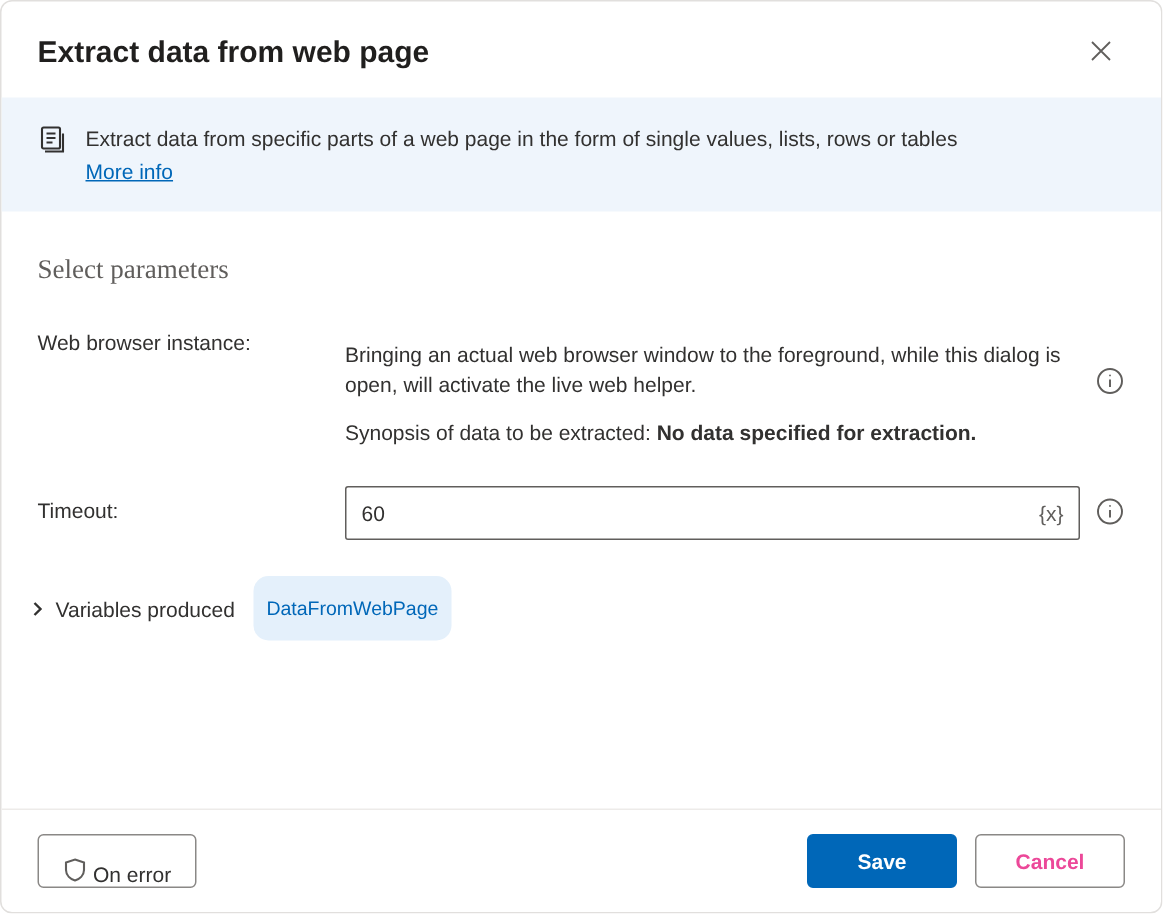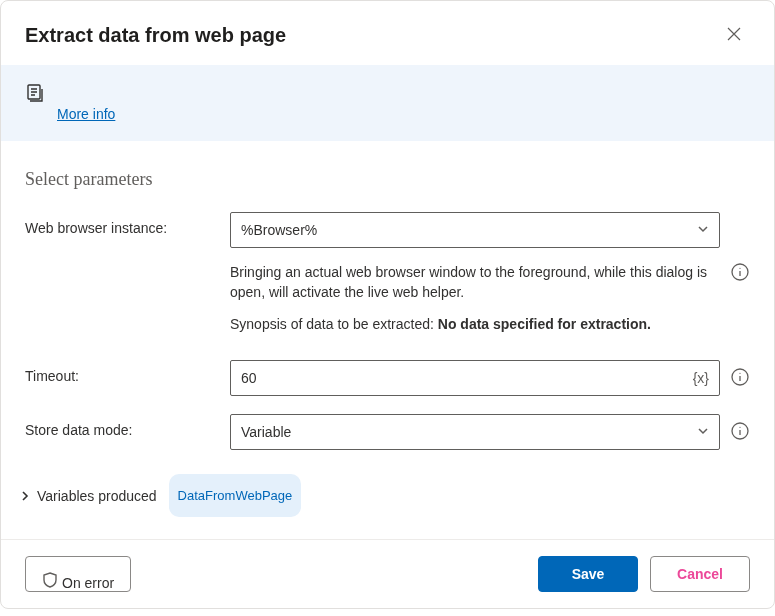--- a/index.html
+++ b/index.html
@@ -234,40 +234,32 @@
 
   <div class="banner">
     <span class="banner-icon">
       <svg viewBox="0 0 20 20">
           <rect x="3" y="2" width="12" height="14" rx="1"></rect>
           <path d="M6 6h6M6 9h6M6 12h4"></path>
           <path d="M5 18h12V6"></path>
         </svg>
     </span>
     <div class="banner-text">
-      <br>
+      <span>Extract data from specific parts of a web page in the form of single values, lists, rows or tables</span><br>
       <a class="more-info">More info</a>
     </div>
   </div>
 
   <div class="content">
     <div class="section-title">Select parameters</div>
 
     <div class="row">
       <div class="row-label">Web browser instance:</div>
       <div class="row-control">
         <div class="control-main">
-          <div class="select-box">
-            <span>%Browser%</span>
-            <span class="chevron">
-              <svg viewBox="0 0 12 12">
-                  <path d="M2 4 L6 8 L10 4"></path>
-                </svg>
-            </span>
-          </div>
           <div class="helper">Bringing an actual web browser window to the foreground, while this dialog is open, will activate the live web helper.</div>
           <div class="helper">
             <span>Synopsis of data to be extracted: </span><span class="bold">No data specified for extraction.</span>
           </div>
         </div>
         <div class="info-btn">
           <span>
             <svg viewBox="0 0 18 18">
                 <circle cx="9" cy="9" r="8"></circle>
                 <circle cx="9" cy="5.3" r="0.6" fill="currentColor" stroke="none"></circle>
@@ -292,44 +284,20 @@
             <svg viewBox="0 0 18 18">
                 <circle cx="9" cy="9" r="8"></circle>
                 <circle cx="9" cy="5.3" r="0.6" fill="currentColor" stroke="none"></circle>
                 <path d="M9 8v5"></path>
               </svg>
           </span>
         </div>
       </div>
     </div>
 
-    <div class="row">
-      <div class="row-label">Store data mode:</div>
-      <div class="row-control">
-        <div class="control-main">
-          <div class="select-box">
-            <span>Variable</span>
-            <span class="chevron">
-              <svg viewBox="0 0 12 12">
-                  <path d="M2 4 L6 8 L10 4"></path>
-                </svg>
-            </span>
-          </div>
-        </div>
-        <div class="info-btn">
-          <span>
-            <svg viewBox="0 0 18 18">
-                <circle cx="9" cy="9" r="8"></circle>
-                <circle cx="9" cy="5.3" r="0.6" fill="currentColor" stroke="none"></circle>
-                <path d="M9 8v5"></path>
-              </svg>
-          </span>
-        </div>
-      </div>
-    </div>
 
     <div class="vars-row">
       <div class="expander">
         <span class="expander-chevron">
           <svg viewBox="0 0 12 12">
               <path d="M4 2 L8 6 L4 10"></path>
             </svg>
         </span>
         <span>Variables produced</span>
       </div>

